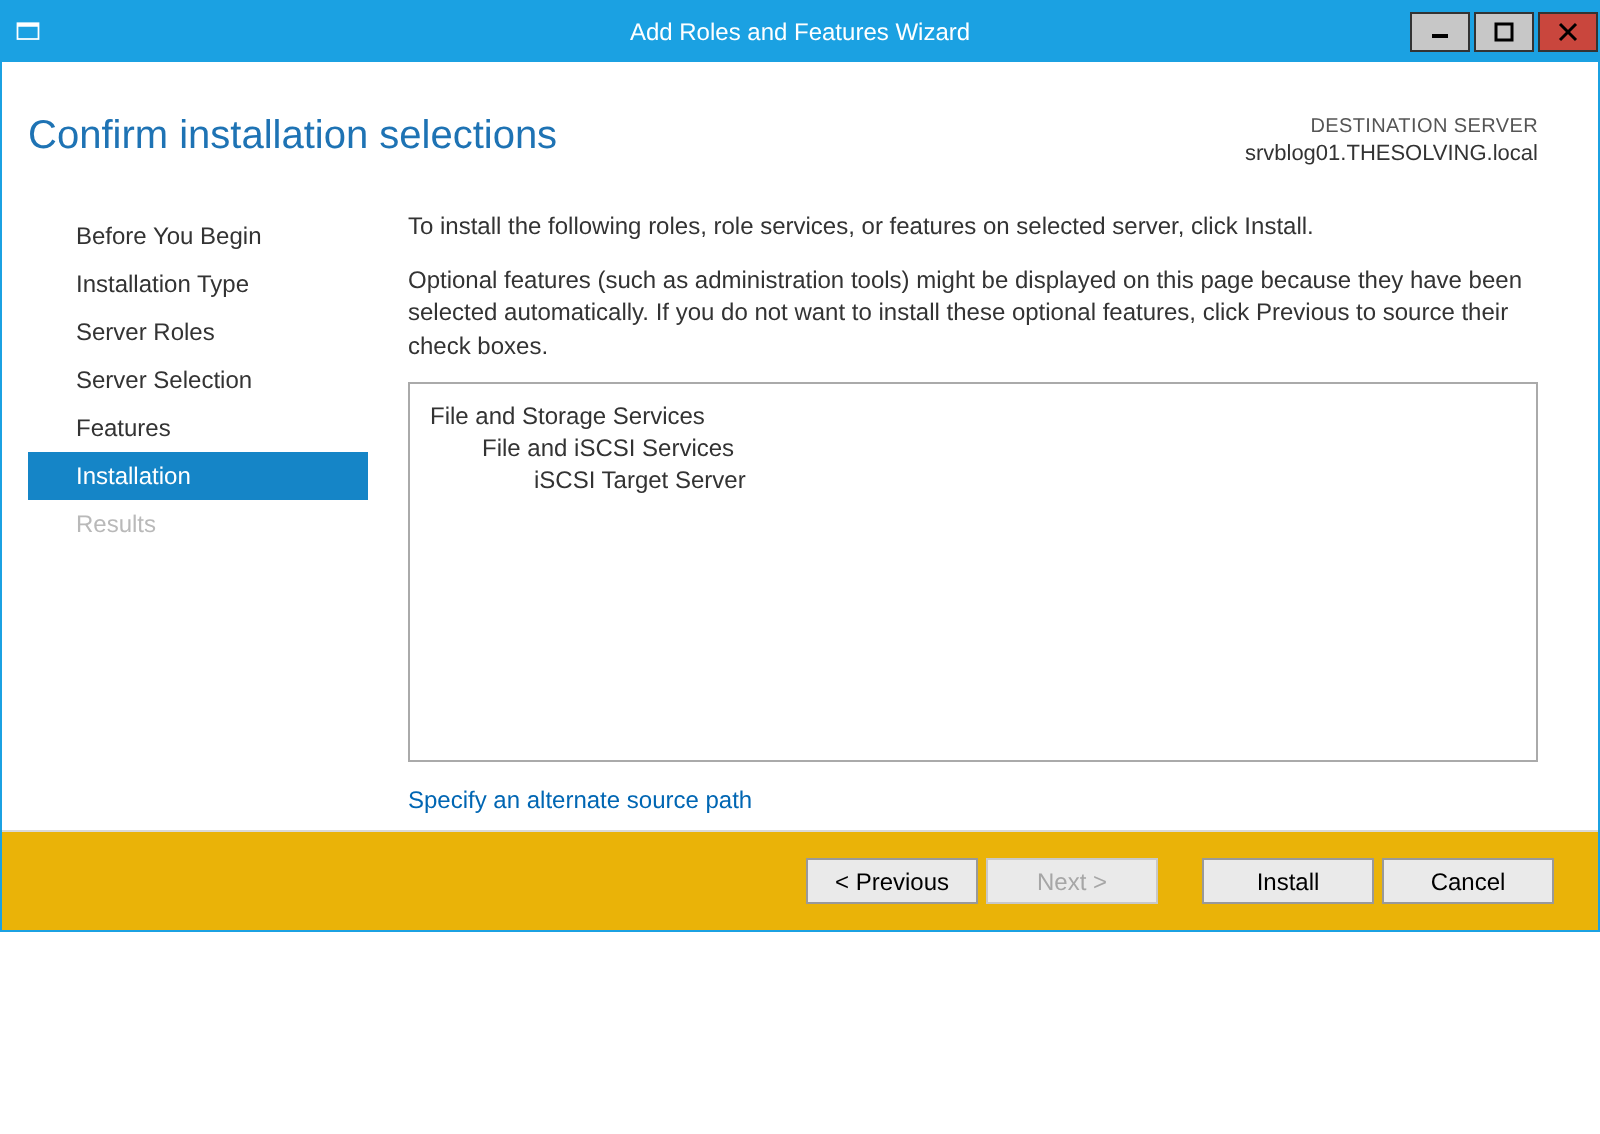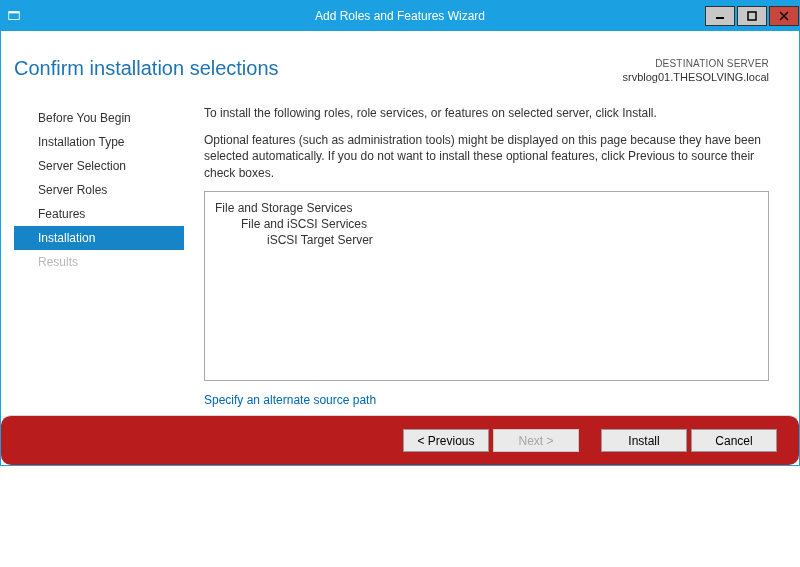--- a/index.html
+++ b/index.html
@@ -27,21 +27,21 @@
   .intro { margin-bottom: 12px; }
   .checkbox-row { display:flex; align-items:center; margin-bottom:10px; }
   .checkbox-row input { width:14px; height:14px; margin-right:8px; }
   .optional { margin-bottom:10px; line-height:1.35; }
   .roles-box { border:1px solid #aaa; height:190px; padding:8px 10px; font-size:12px; overflow:auto; background:#fff; }
   .roles-box .r0 { padding:1px 0; }
   .roles-box .r1 { padding:1px 0 1px 26px; }
   .roles-box .r2 { padding:1px 0 1px 52px; }
   .links { margin-top:10px; }
   .links a { color:#0066b3; text-decoration:none; font-size:12px; display:block; line-height:1.5; cursor:pointer;}
-  .footer { position:absolute; left:0; right:0; bottom:0; height:50px; border-top:1px solid #d9d9d9; display:flex; align-items:center; justify-content:flex-end; padding:0 22px; gap:4px; background:#b91c1c;border-radius:10px;}
+  .footer { position:absolute; left:0; right:0; bottom:0; height:50px; border-top:1px solid #d9d9d9; display:flex; align-items:center; justify-content:flex-end; padding:0 22px; gap:4px; background:#eab308;}
   .footer button { min-width:86px; height:23px; font-size:12px; background:#eaeaea; border:1px solid #999; padding:0 10px; }
   .footer button.disabled { color:#a6a6a6; border-color:#c8c8c8; }
   .footer .gap { width:14px; }
 </style>
 </head>
 <body>
 
 <div class="window">
 
   <div class="titlebar">
@@ -79,22 +79,22 @@
       <div class="dest">
         <div class="label">DESTINATION SERVER</div>
         <div class="val">srvblog01.THESOLVING.local</div>
       </div>
     </div>
 
     <div class="body">
       <div class="sidebar">
         <div class="sidebar-item">Before You Begin</div>
         <div class="sidebar-item">Installation Type</div>
+        <div class="sidebar-item">Server Roles</div>
         <div class="sidebar-item">Server Selection</div>
-        <div class="sidebar-item">Server Roles</div>
         <div class="sidebar-item">Features</div>
         <div class="sidebar-item active">Installation</div>
         <div class="sidebar-item disabled">Results</div>
       </div>
 
       <div class="main">
         <div class="intro">To install the following roles, role services, or features on selected server, click Install.</div>
 
 
         <div class="optional">Optional features (such as administration tools) might be displayed on this page because they have been selected automatically. If you do not want to install these optional features, click Previous to source their check boxes.</div>

